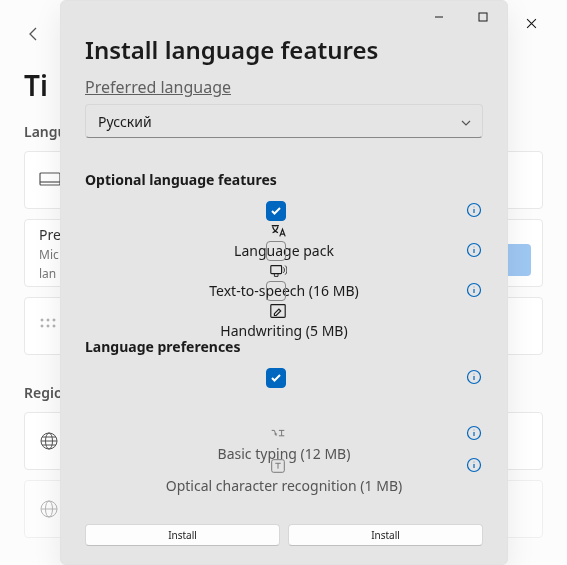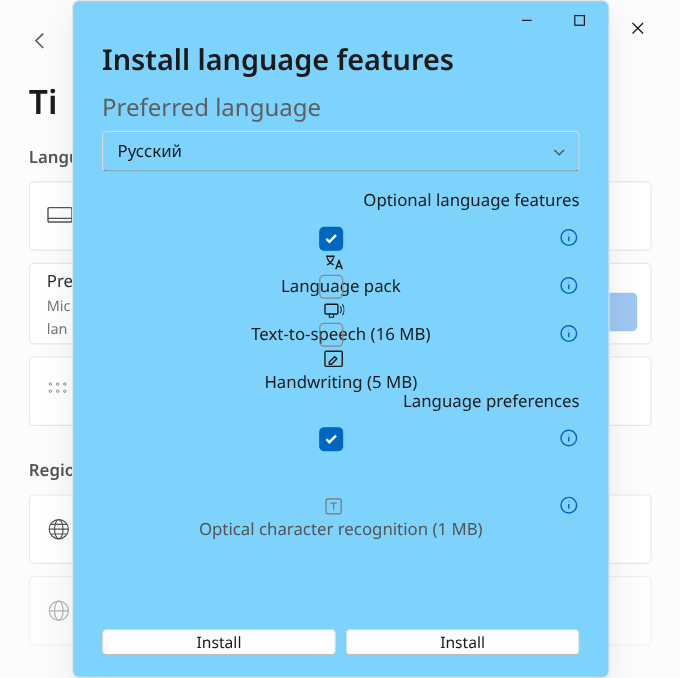--- a/index.html
+++ b/index.html
@@ -11,49 +11,49 @@
   .bg-back { width: 20px; height: 20px; display: flex; align-items: center; justify-content: center; color: #555; }
   .bg-title { font-size: 28px; font-weight: 600; margin-top: 18px; margin-bottom: 18px;}
   .bg-section-label { font-size: 14px; font-weight: 600; color: #555; margin-bottom: 10px;}
   .bg-card { background: #fff; border: 1px solid #e8e8e8; border-radius: 4px; height: 58px; margin-bottom: 10px; display:flex; align-items:center; padding:0 14px; gap:14px; font-size:14px; color:#333;}
   .bg-card.tall{height:68px; flex-direction:column; align-items:flex-start; justify-content:center; gap:2px;}
   .bg-card .sub{font-size:12px; color:#777;}
   .bg-pill { position:absolute; right:36px; top:244px; width:34px; height:32px; background:#9ec7f2; border-top-right-radius:4px; border-bottom-right-radius:4px;}
   .bg-section-label2 { font-size: 14px; font-weight: 600; color: #555; margin-top: 28px; margin-bottom: 10px;}
 
   
-  .dialog { position: absolute; top: 0; left: 60px; width: 448px; height: 565px; background: #7dd3fc; border:1px solid #e2e2e2; border-radius:6px; box-shadow: 0 10px 30px rgba(0,0,0,0.08); display:flex; flex-direction:column;}
+  .dialog { position: absolute; top: 0; left: 60px; width: 448px; height: 565px; background: #e5e5e5; border:1px solid #e2e2e2; border-radius:6px; box-shadow: 0 10px 30px rgba(0,0,0,0.08); display:flex; flex-direction:column;}
   .titlebar { height: 32px; display:flex; justify-content:flex-end; align-items:center; padding-right:2px;}
   .win-btn { width:44px; height:30px; display:flex; align-items:center; justify-content:center; color:#1b1b1b; }
   .win-btn svg{width:10px;height:10px;}
   .close-outer { position:absolute; top:4px; right:-47px; width:44px; height:30px; display:flex; align-items:center; justify-content:center; color:#1b1b1b;}
 
   .content { padding: 0 24px 14px 24px; flex:1; overflow:hidden;}
   h1.dlg-title { font-size: 24px; font-weight: 600; margin-bottom: 10px; color:#1b1b1b;}
-  .field-label { font-size: 20px; color: #5f5f5f; margin-bottom: 6px; }
-  .select { position:relative; width:100%; height:34px; border:1px solid #d7d7d7; border-bottom:1px solid #888; border-radius:4px; display:flex; align-items:center; padding:0 12px; font-size:14px; color:#1b1b1b; margin-bottom: 15px;}
+  .field-label { font-size: 16px; color: #5f5f5f; margin-bottom: 6px; text-decoration: underline; }
+  .select { position:relative; width:100%; height:34px; border:1px solid #d7d7d7; border-bottom:1px solid #888; border-radius:4px; display:flex; align-items:center; padding:0 12px; font-size:14px; color:#1b1b1b; margin-bottom: 32px;}
   .select .chev { position:absolute; right:10px; top:9px; color:#555;}
 
-  .section-h { font-size: 14px; font-weight: 400; color:#1b1b1b; margin-bottom: 12px; text-align: right; }
+  .section-h { font-size: 14px; font-weight: 700; color:#1b1b1b; margin-bottom: 12px; }
 
   .row { display:flex; align-items:center; height:40px; position:relative;flex-direction:column;}
   .row.req { height:32px;}
   .chk { width:20px; height:20px; border-radius:4px; border:1px solid #888; margin-right:16px; display:flex; align-items:center; justify-content:center; flex-shrink:0;}
   .chk.checked { background:#0067c0; border-color:#0067c0;}
   .chk.checked svg{ width:12px; height:12px; stroke:#fff;}
   .feat-icon { width:20px; height:20px; margin-right:12px; display:flex; align-items:center; justify-content:center; flex-shrink:0; color:#1b1b1b;}
   .feat-icon.dim{color:#777;}
   .feat-label { font-size:14px; color:#1b1b1b;}
   .feat-label.dim{color:#555;}
   .info { position:absolute; right:0; width:18px; height:18px; color:#0067c0; display:flex; align-items:center; justify-content:center;}
 
   .section-gap { height: 16px; }
 
   .footer { padding: 0 24px 18px 24px; display:flex; gap:8px;}
-  .btn { flex:1; height:22px; border:1px solid #d7d7d7; border-bottom-color:#bfbfbf; border-radius:4px; background:#fdfdfd; font-size:13px; color:#1b1b1b; display:flex; align-items:center; justify-content:center;}
+  .btn { flex:1; height:22px; border:1px solid #d7d7d7; border-bottom-color:#bfbfbf; border-radius:4px; background:#fdfdfd; font-size:10px; color:#1b1b1b; display:flex; align-items:center; justify-content:center;}
 </style>
 </head>
 <body>
 
 <div class="bg">
   <div class="bg-top">
     <span class="bg-back">
       <svg viewBox="0 0 16 16" width="16" height="16" fill="none" stroke="currentColor" stroke-width="1.3">
           <path d="M10 2 4 8l6 6"></path>
         </svg>
@@ -200,20 +200,34 @@
       <span class="info">
         <svg width="16" height="16" viewBox="0 0 16 16" fill="none" stroke="currentColor" stroke-width="1.2">
             <circle cx="8" cy="8" r="6.5"></circle>
             <path d="M8 7v4M8 4.8v.4"></path>
           </svg>
       </span>
     </div>
 
     <div class="section-gap"></div>
 
+    <div class="row req">
+      <span class="feat-icon dim">
+        <svg width="18" height="18" viewBox="0 0 20 20" fill="none" stroke="currentColor" stroke-width="1.1">
+            <path d="M3 6h3l2 6M6 10h3M11 6h6M14 6v6M11 12h6"></path>
+          </svg>
+      </span>
+      <span class="feat-label dim">Basic typing (12 MB)</span>
+      <span class="info">
+        <svg width="16" height="16" viewBox="0 0 16 16" fill="none" stroke="currentColor" stroke-width="1.2">
+            <circle cx="8" cy="8" r="6.5"></circle>
+            <path d="M8 7v4M8 4.8v.4"></path>
+          </svg>
+      </span>
+    </div>
 
     <div class="row req">
       <span class="feat-icon dim">
         <svg width="18" height="18" viewBox="0 0 20 20" fill="none" stroke="currentColor" stroke-width="1.1">
             <rect x="3" y="3" width="14" height="14" rx="2"></rect>
             <path d="M7 7h6M10 7v6"></path>
           </svg>
       </span>
       <span class="feat-label dim">Optical character recognition (1 MB)</span>
       <span class="info">

